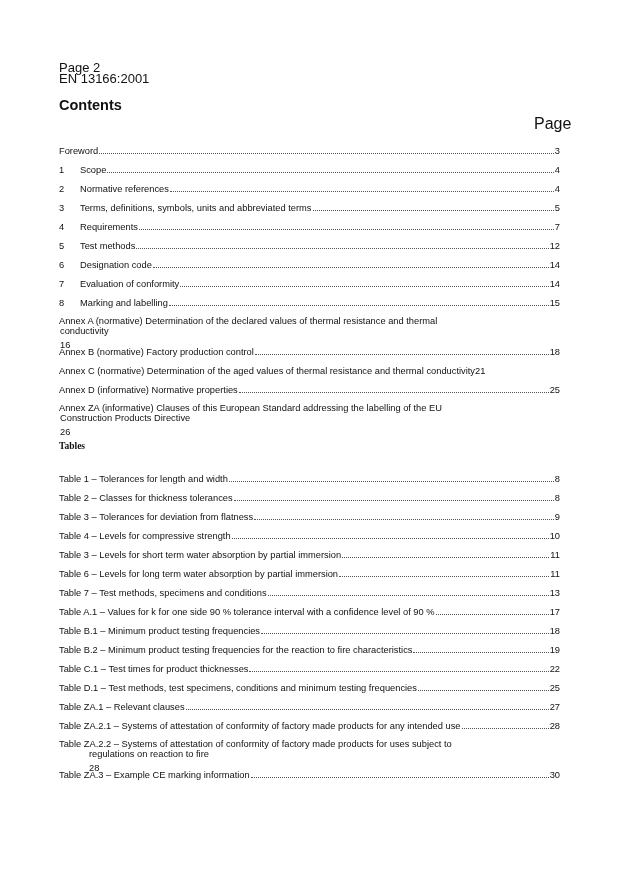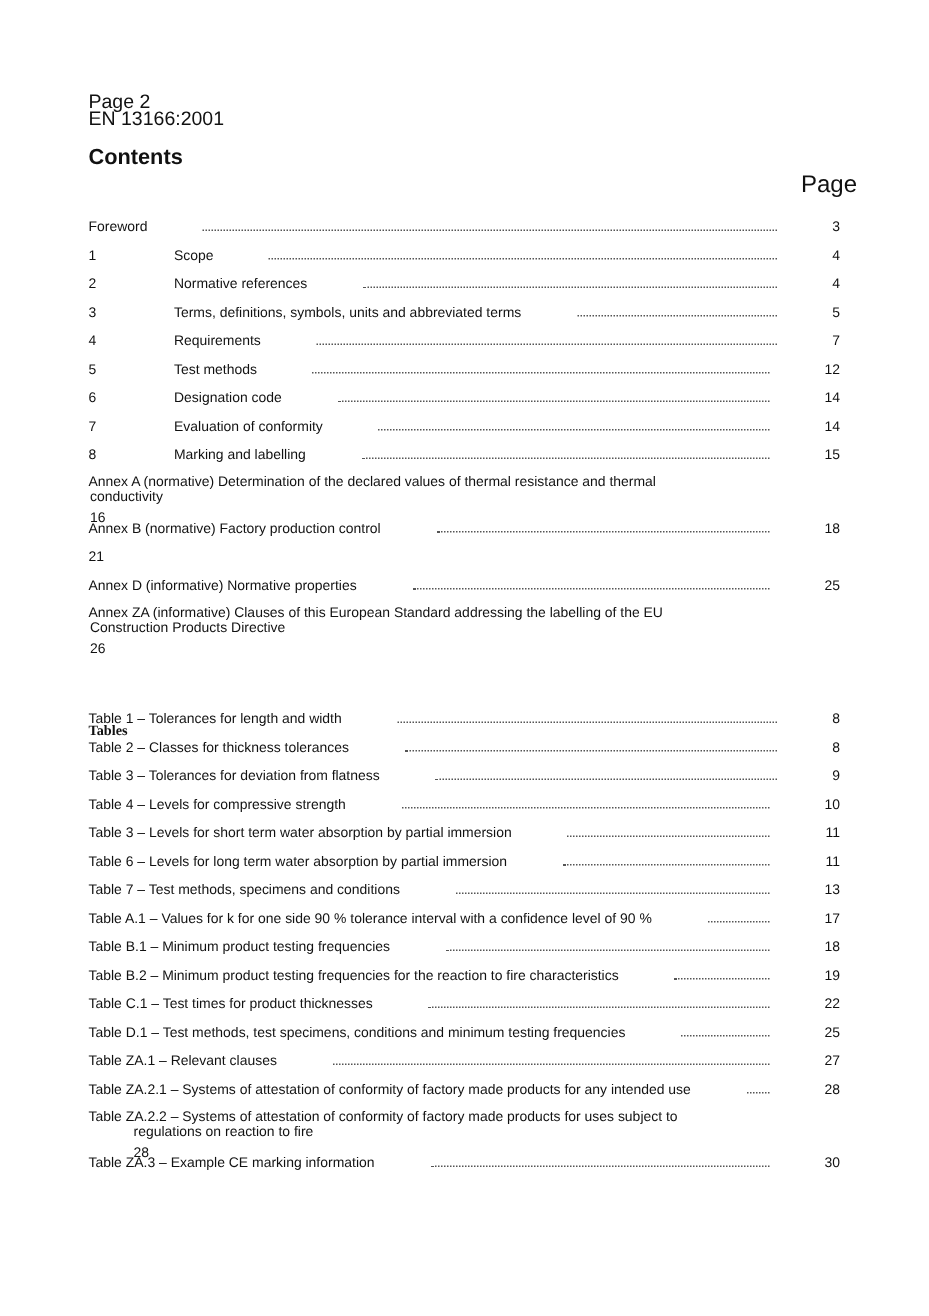--- a/index.html
+++ b/index.html
@@ -2,29 +2,29 @@
 <html><head>
 <meta charset="utf-8">
 <style>
   html, body { margin:0; padding:0; background:#ffffff; }
   body { width:619px; height:877px; position:relative; overflow:hidden;
          font-family:"Liberation Sans", sans-serif; color:#111; }
   .hdr { position:absolute; left:59px; top:62px; font-size:13px; line-height:11px; }
   .title { position:absolute; left:59px; top:97px; font-size:14.5px; font-weight:bold; }
   .pagelbl { position:absolute; left:534px; top:115px; font-size:16px; }
   .toc { position:absolute; left:59px; width:501px; font-size:9.3px; }
-  .row { position:absolute; left:0; width:501px; display:flex; align-items:baseline; white-space:nowrap;gap:36px; }
+  .row { position:absolute; left:0; width:501px; display:flex; align-items:baseline; white-space:nowrap; }
   .num { display:inline-block; width:21px; }
   .lbl { flex:0 0 auto; }
   .dots { flex:1 1 auto; overflow:hidden; border-bottom:1px dotted #555; margin:0 1px 2px 1px; height:1px; }
   .pg { flex:0 0 auto; }
   .multi { position:absolute; left:0; width:501px; }
   .multi .l1 { white-space:nowrap; }
   .multi .l2 { display:flex; align-items:baseline; white-space:nowrap;flex-direction:column; }
-  .tables-h { position:absolute; left:59px; top:441px; font-family:"Liberation Serif", serif; font-weight:bold; font-size:9.5px;margin-top:42px; }
+  .tables-h { position:absolute; left:59px; top:441px; font-family:"Liberation Serif", serif; font-weight:bold; font-size:9.5px; }
 </style>
 </head>
 <body>
 
 <div class="hdr">
   <div>Page 2</div>
   <div>EN 13166:2001</div>
 </div>
 
 <div class="title">Contents</div>
@@ -92,20 +92,21 @@
         <span class="dots"></span>
         <span class="pg">16</span>
       </div>
   </div>
   <div class="row" style="top:201px">
     <span class="lbl">Annex B (normative)  Factory production control</span>
       <span class="dots"></span>
       <span class="pg">18</span>
   </div>
   <div class="row" style="top:220px">
+    <span class="lbl">Annex C (normative)  Determination of the aged values of thermal resistance and thermal conductivity</span>
       <span class="pg">21</span>
   </div>
   <div class="row" style="top:239px">
     <span class="lbl">Annex D (informative)  Normative properties</span>
       <span class="dots"></span>
       <span class="pg">25</span>
   </div>
   <div class="multi" style="top:257px">
     <div class="l1">Annex ZA (informative)   Clauses of this European Standard addressing the labelling of the EU</div>
     <div class="l2">

